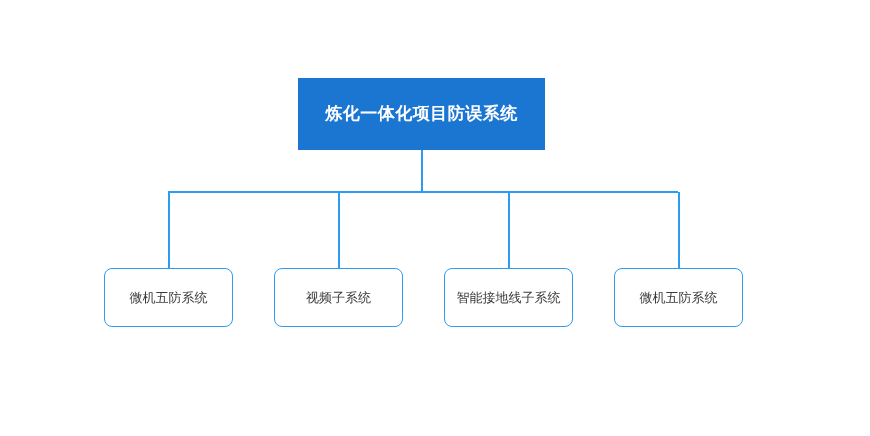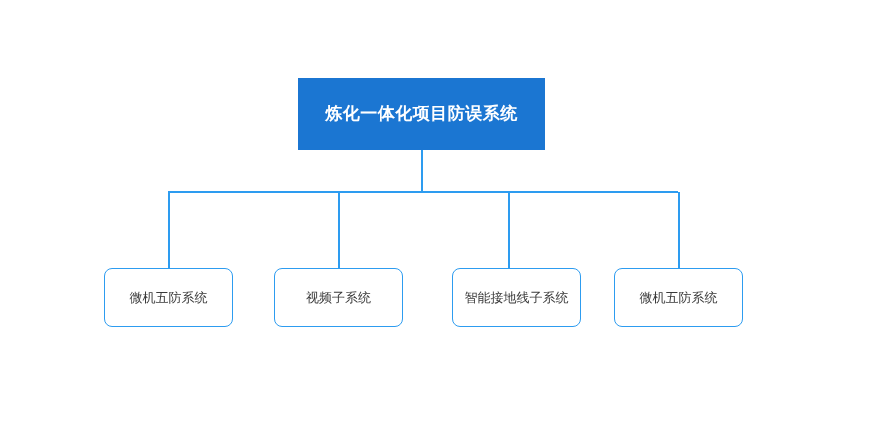--- a/index.html
+++ b/index.html
@@ -70,21 +70,21 @@
   }
   .child-node-label {
     color: #3a3a3a;
     font-size: 13px;
     line-height: 1.2;
     white-space: nowrap;
   }
 
   .child-node.pos-0 { left: 104px; }
   .child-node.pos-1 { left: 274px; }
-  .child-node.pos-2 { left: 444px; margin-left: 8px; }
+  .child-node.pos-2 { left: 444px; }
   .child-node.pos-3 { left: 614px; }
 </style>
 </head>
 <body>
 
 <div id="org-chart">
 
   <svg class="connector-layer" width="870" height="436" viewBox="0 0 870 436" xmlns="http://www.w3.org/2000/svg">
     <g fill="none" stroke="#2d9cf0" stroke-width="2" shape-rendering="crispEdges">
       <line x1="421.5" y1="150" x2="421.5" y2="192"></line>

